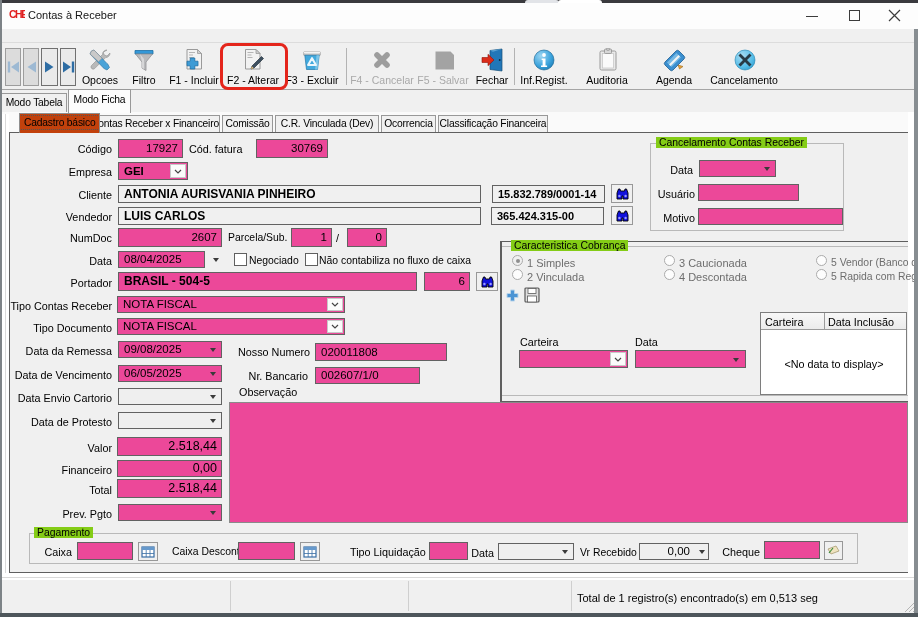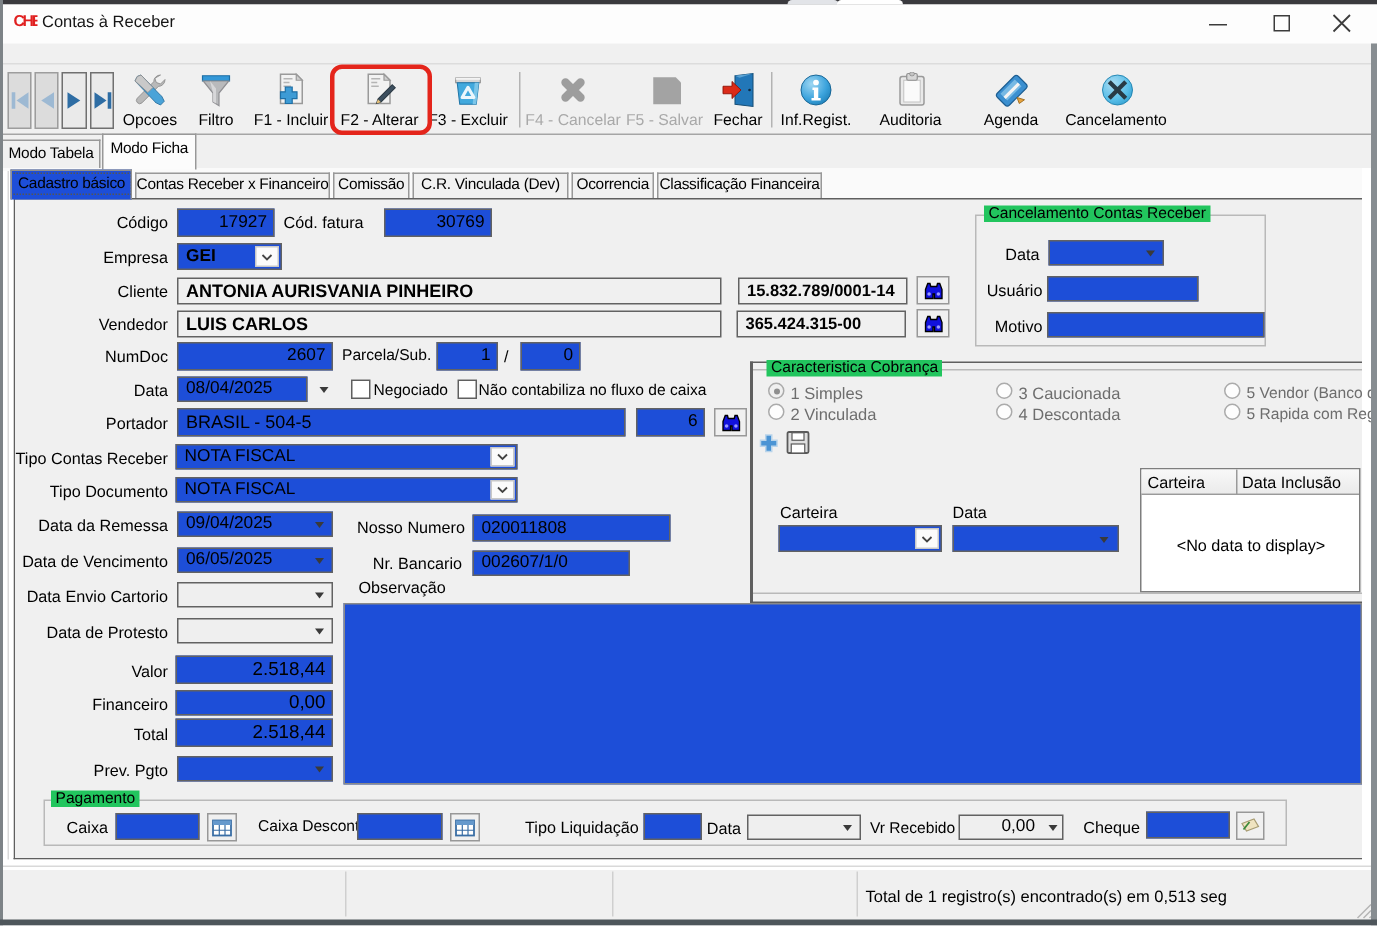--- a/index.html
+++ b/index.html
@@ -1,34 +1,34 @@
 <!DOCTYPE html>
 <html><head><meta charset="utf-8">
 <style>
 *{margin:0;padding:0;box-sizing:border-box}
 html,body{width:918px;height:617px;overflow:hidden}
 body{position:relative;background:#f0f0f0;font-family:"Liberation Sans",sans-serif;font-size:11px;color:#000;}
 .abs{position:absolute}
 .lb{position:absolute;font-size:10.8px;color:#000;white-space:nowrap}
 .rt{text-align:right}
-.fld{position:absolute;background:#1d4ed8;border:1px solid #626262;font-size:11.5px;white-space:nowrap;overflow:hidden}
+.fld{position:absolute;background:#ec4899;border:1px solid #626262;font-size:11.5px;white-space:nowrap;overflow:hidden}
 .ro{background:#f0f0f0;font-weight:bold;font-size:12px}
 .dis{background:#efefef}
 .num{text-align:right;padding-right:4px}
 .pl{padding-left:5px}
 .vals{font-size:12.5px}
 .darr{position:absolute;width:0;height:0;border-left:3.5px solid transparent;border-right:3.5px solid transparent;border-top:4px solid #3a3a3a}
 .chevbox{position:absolute;right:1px;top:1px;bottom:1px;width:16px;background:#fbfbfb;border:1px solid #c8c8c8;display:flex;align-items:center;justify-content:center}
 .tbtxt{position:absolute;font-size:10.5px;text-align:center;white-space:nowrap;transform:translateX(-50%)}
 .sep{position:absolute;width:1px;background:#b3b3b3}
 .cb{position:absolute;width:13px;height:13px;background:#fff;border:1px solid #5f5f5f}
 .radio{position:absolute;width:11px;height:11px;border-radius:50%;border:1px solid #ababab;background:#fdfdfd}
 .gl{position:absolute;font-size:11px;color:#6d6d6d;white-space:nowrap}
 .grp{position:absolute;border:1px solid #b9b9b9}
-.grplbl{position:absolute;font-size:10.4px;background:#22c55e;padding:0 3px;white-space:nowrap}
+.grplbl{position:absolute;font-size:10.4px;background:#84cc16;padding:0 3px;white-space:nowrap}
 .tab1{position:absolute;border:1px solid #989898;background:#f0f0f0;font-size:10.3px;letter-spacing:-0.2px;text-align:center;white-space:nowrap;overflow:hidden}
 .btnico{position:absolute;width:22px;height:19px;background:#f0f0f0;border:1px solid #989898;display:flex;align-items:center;justify-content:center}
 </style></head>
 <body>
 
 <div class="abs" style="left:0;top:0;width:918px;height:3px;background:#3a3a3e"></div>
 <div class="abs" style="left:525px;top:0;width:34px;height:3px;background:#e2e4e8;border-radius:4px 4px 0 0"></div>
 <div class="abs" style="left:558px;top:0;width:44px;height:3px;background:#fff;border-radius:4px 4px 0 0"></div>
 <div class="abs" style="left:0;top:3px;width:918px;height:26px;background:#fdfdfd"></div>
 <svg class="abs" style="left:9px;top:8px" width="16" height="11" viewBox="0 0 16 11">
@@ -174,21 +174,21 @@
 
 <div class="abs" style="left:2px;top:112px;width:912px;height:19.5px;background:#fafafa"></div>
 <div class="tab1" style="left:1px;top:93px;width:66px;height:19px;line-height:18px;border-bottom:none">Modo Tabela</div>
 <div class="tab1" style="left:68px;top:89px;width:63px;height:24px;line-height:20px;background:#fcfcfc;border-bottom:none;z-index:2">Modo Ficha</div>
 <div id="subtabs">
 <div class="tab1" style="left:90px;top:115px;width:130px;height:17px;line-height:16px;background:#f1f1f1;border-bottom:none">Contas Receber x Financeiro</div>
 <div class="tab1" style="left:222px;top:115px;width:51px;height:17px;line-height:16px;background:#f1f1f1;border-bottom:none">Comissão</div>
 <div class="tab1" style="left:275px;top:115px;width:104px;height:17px;line-height:16px;background:#f1f1f1;border-bottom:none">C.R. Vinculada (Dev)</div>
 <div class="tab1" style="left:381px;top:115px;width:55px;height:17px;line-height:16px;background:#f1f1f1;border-bottom:none">Ocorrencia</div>
 <div class="tab1" style="left:438px;top:115px;width:110px;height:17px;line-height:16px;background:#f1f1f1;border-bottom:none">Classificação Financeira</div>
-<div class="tab1" style="left:7px;top:113px;width:81px;height:20px;line-height:18px;background:#1d4ed8;border-color:#8f8f8f;border-bottom:none;z-index:2"><span style="outline:1px dotted #555;padding:1px 4px">Cadastro básico</span></div>
+<div class="tab1" style="left:19px;top:113px;width:81px;height:20px;line-height:18px;background:#c2410c;border-color:#8f8f8f;border-bottom:none;z-index:2"><span style="outline:1px dotted #555;padding:1px 4px">Cadastro básico</span></div>
 </div>
 
 <div class="abs" style="left:9px;top:132px;width:899px;height:1px;background:#5f5f5f"></div>
 <div class="abs" style="left:9px;top:132px;width:1px;height:441px;background:#5f5f5f"></div>
 
 <div class="abs" style="left:2px;top:114px;width:7px;height:466px;background:#fff"></div>
 <div class="abs" style="left:5px;top:114px;width:1px;height:466px;background:#d9d9d9"></div>
 <div class="abs" style="left:908px;top:112px;width:6px;height:468px;background:#fff"></div>
 
 <div id="form">
@@ -236,21 +236,21 @@
 
 <div class="lb rt" style="left:2px;top:255px;width:110px">Data</div>
 <div class="fld pl" style="left:118px;top:251px;width:87px;height:17px;line-height:15px">08/04/2025</div>
 <div class="darr" style="left:213px;top:258px"></div>
 <div class="cb" style="left:234px;top:253px"></div>
 <div class="lb" style="left:249px;top:255px;font-size:10.4px">Negociado</div>
 <div class="cb" style="left:305px;top:253px"></div>
 <div class="lb" style="left:319px;top:255px;font-size:10.4px">Não contabiliza no fluxo de caixa</div>
 
 <div class="lb rt" style="left:2px;top:277px;width:110px">Portador</div>
-<div class="fld pl" style="left:118px;top:272px;width:299px;height:19px;line-height:17px;font-weight:normal;font-size:12px">BRASIL - 504-5</div>
+<div class="fld pl" style="left:118px;top:272px;width:299px;height:19px;line-height:17px;font-weight:bold;font-size:12px">BRASIL - 504-5</div>
 <div class="fld num" style="left:424px;top:272px;width:46px;height:19px;line-height:17px">6</div>
 <div class="btnico" style="left:476px;top:272px">
       <svg width="15" height="12" viewBox="0 0 15 12">
         <path d="M2 5 l1.5-4 h1.5 l.5 2 h4 l.5-2 h1.5 l1.5 4 v6 h-5 v-3 h-1 v3 h-5 z" fill="#1111dd" stroke="#000" stroke-width=".9"></path>
         <circle cx="4.4" cy="8" r="1.2" fill="#9999ff"></circle>
         <circle cx="10.6" cy="8" r="1.2" fill="#9999ff"></circle>
       </svg>
     </div>
 
 <div class="lb rt" style="left:2px;top:300px;width:110px">Tipo Contas Receber</div>
@@ -261,21 +261,21 @@
       </span></div>
 
 <div class="lb rt" style="left:2px;top:322px;width:110px">Tipo Documento</div>
 <div class="fld pl" style="left:117px;top:318px;width:228px;height:17px;line-height:15px">NOTA FISCAL<span class="chevbox">
         <svg width="8" height="5" viewBox="0 0 8 5">
           <path d="M1 1 L4 4 L7 1" fill="none" stroke="#444" stroke-width="1.2"></path>
         </svg>
       </span></div>
 
 <div class="lb rt" style="left:2px;top:345px;width:110px">Data da Remessa</div>
-<div class="fld pl" style="left:118px;top:341px;width:104px;height:17px;line-height:15px">09/04/2025</div>
+<div class="fld pl" style="left:118px;top:341px;width:104px;height:17px;line-height:15px">09/08/2025</div>
 <div class="darr" style="left:210px;top:348px"></div>
 <div class="lb rt" style="left:200px;top:346px;width:110px">Nosso Numero</div>
 <div class="fld pl" style="left:315px;top:343px;width:132px;height:18px;line-height:16px">020011808</div>
 
 <div class="lb rt" style="left:2px;top:369px;width:110px">Data de Vencimento</div>
 <div class="fld pl" style="left:118px;top:365px;width:104px;height:17px;line-height:15px">06/05/2025</div>
 <div class="darr" style="left:210px;top:372px"></div>
 <div class="lb rt" style="left:198px;top:370px;width:110px">Nr. Bancario</div>
 <div class="fld pl" style="left:315px;top:367px;width:105px;height:17px;line-height:15px">002607/1/0</div>
 

